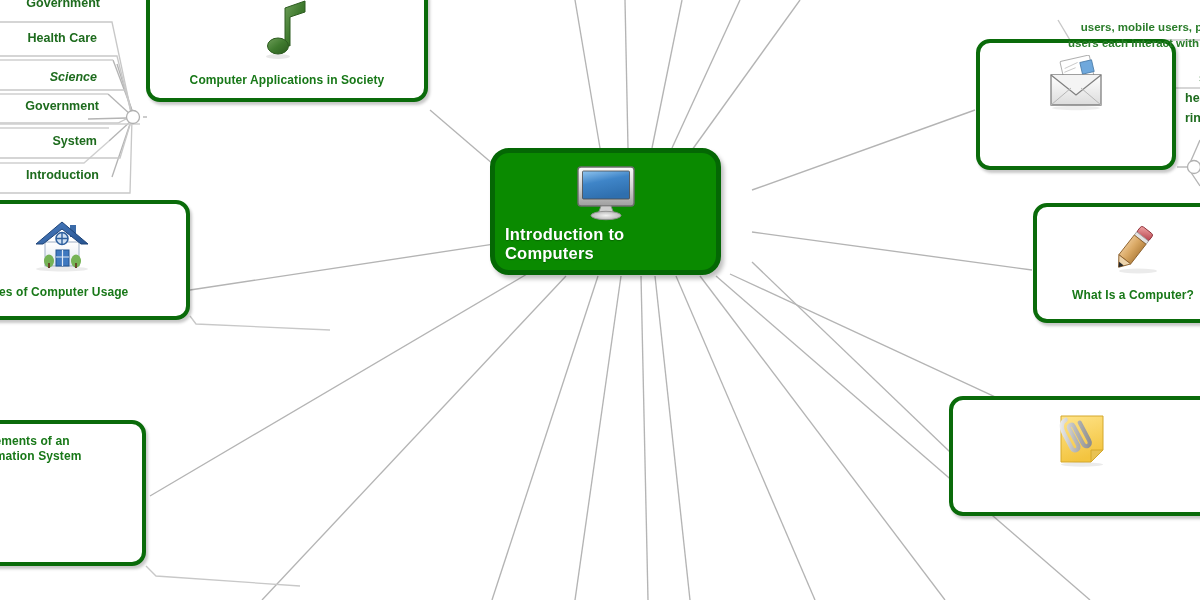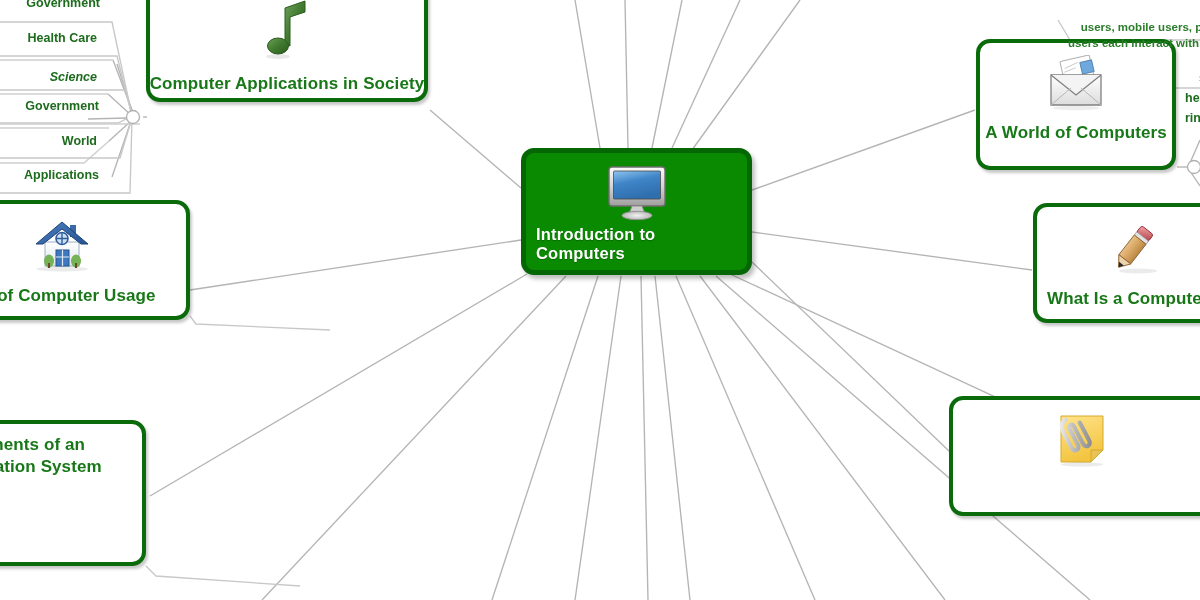--- a/index.html
+++ b/index.html
@@ -19,36 +19,36 @@
     border:4px solid #0a6b0a;
     border-radius:14px;
     box-shadow:2px 3px 3px rgba(0,0,0,.22);
     display:flex;flex-direction:column;
     align-items:center;justify-content:flex-start;
     padding:10px 14px 9px 14px;
   }
   .node .label{
     color:#187818;
     font-weight:bold;
-    font-size:17px;
+    font-size:12px;
     line-height:1.28;
     letter-spacing:.1px;
     text-align:center;
     white-space:pre;
   }
   .node .icon{display:block;margin:2px 0 7px 0;}
 
   
   #root{
     position:absolute;
-    left:521px;top:148px;width:231px;height:127px;
+    left:490px;top:148px;width:231px;height:127px;
     box-sizing:border-box;
     background:#0a8a00;
     border:5px solid #046704;
-    border-radius:13px;
+    border-radius:19px;
     box-shadow:3px 4px 4px rgba(0,0,0,.25);
     display:flex;flex-direction:column;
     align-items:center;justify-content:flex-start;
     padding:12px 10px 10px 10px;
   }
   #root .label{
     color:#ffffff;font-weight:bold;font-size:16.5px;
     letter-spacing:.2px;text-shadow:0 1px 1px rgba(0,0,0,.25);
   }
 
@@ -211,21 +211,20 @@
         <rect x="17" y="3" width="30" height="22" rx="1.5" fill="#ffffff" stroke="#b0b0b0" stroke-width="1" transform="rotate(-13 32 14)"></rect>
         <rect x="36" y="6" width="12" height="12" fill="#6fa8dc" stroke="#4a7ba8" stroke-width="0.8" transform="rotate(-13 42 12)"></rect>
         <line x1="19" y1="12" x2="33" y2="9" stroke="#c9c9c9" stroke-width="0.9" transform="rotate(-13 26 10)"></line>
         <line x1="19" y1="16" x2="31" y2="14" stroke="#c9c9c9" stroke-width="0.9" transform="rotate(-13 25 15)"></line>
         <path d="M6 20 L56 20 L56 50 L6 50 Z" fill="url(#env)" stroke="#808080" stroke-width="1.3"></path>
         <path d="M6 20 L31 40 L56 20" fill="#f4f4f4" stroke="#808080" stroke-width="1.3"></path>
         <path d="M6 50 L26 33 M56 50 L36 33" stroke="#b6b6b6" stroke-width="1"></path>
         <ellipse cx="31" cy="53" rx="24" ry="2.2" fill="#000" opacity="0.07"></ellipse>
       </svg>
     </span>
-    <span class="label">A World of Computers</span>
   </div>
 
   <div class="node" id="n-what" style="left:1033px;top:203px;width:200px;height:120px;">
     <span class="icon">
       <svg width="58" height="58" viewBox="0 0 58 58" xmlns="http://www.w3.org/2000/svg">
         <defs>
           <linearGradient id="wood" x1="0" y1="0" x2="1" y2="0">
             <stop offset="0" stop-color="#e8c089"></stop>
             <stop offset="0.45" stop-color="#d9a864"></stop>
             <stop offset="1" stop-color="#b98744"></stop>
@@ -314,24 +313,24 @@
   <div class="subleaf" style="left:0px;top:31px;width:97px;">
     <span>Health Care</span>
   </div>
   <div class="subleaf" style="left:0px;top:70px;width:97px;font-style:italic;">
     <span>Science</span>
   </div>
   <div class="subleaf" style="left:0px;top:99px;width:99px;">
     <span>Government</span>
   </div>
   <div class="subleaf" style="left:0px;top:134px;width:97px;">
-    <span>World</span>
+    <span>System</span>
   </div>
   <div class="subleaf" style="left:0px;top:168px;width:99px;">
-    <span>Applications</span>
+    <span>Introduction</span>
   </div>
 
   <div class="freetext" style="left:1068px;top:2px;">
     <span>users, mobile users, power
 users each interact with co</span>
   </div>
 
   <div class="freetext right-clip" style="left:1185px;top:48px;">
     <span>ses o
 healt

